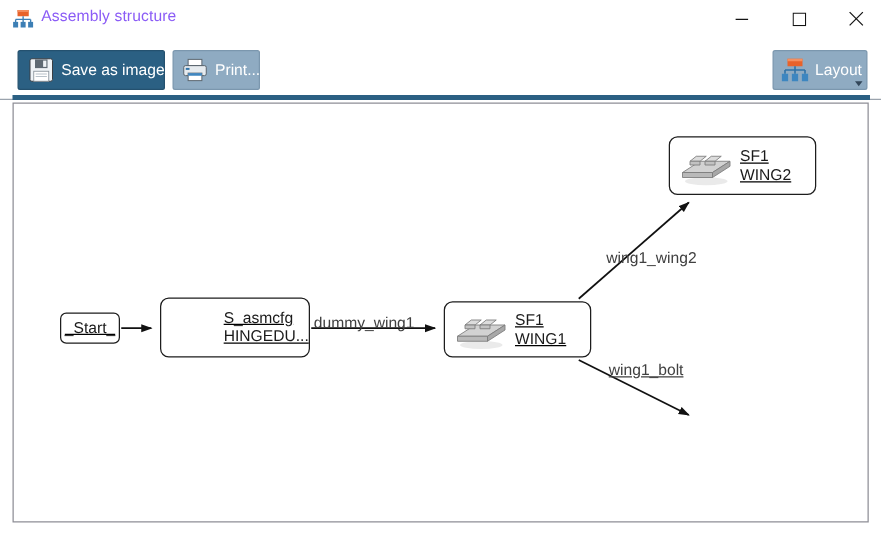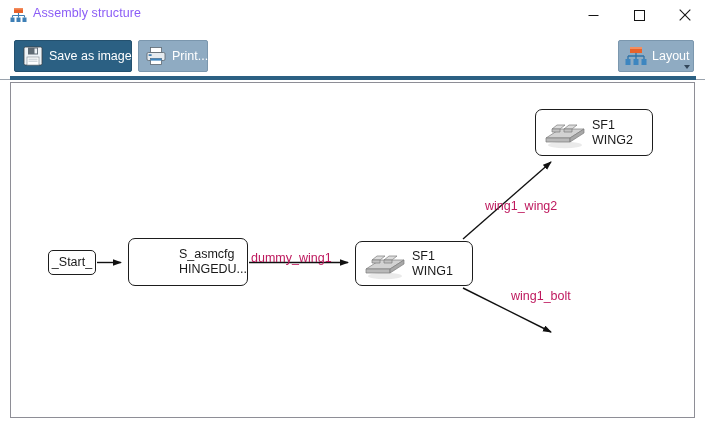--- a/index.html
+++ b/index.html
@@ -144,20 +144,21 @@
 
   
   .node {
     position: absolute;
     background: #ffffff;
     border: 1.4px solid #1d1d1d;
     box-sizing: border-box;
     display: flex;
     align-items: center;
     border-radius: 7px;
+    text-decoration: underline;
   }
   .node-start {
     border-radius: 5px;
     border-width: 1.2px;
     justify-content: center;
   }
   .node-text {
     font-size: 12.5px;
     color: #1a1a1a;
     line-height: 15px;
@@ -179,27 +180,27 @@
   #node-start   { left: 37px;  top: 167px; width: 48px;  height: 25px; }
   #node-asmcfg  { left: 117px; top: 155px; width: 120px; height: 48px;
                   justify-content: flex-end; }
   #node-wing1   { left: 344px; top: 158px; width: 118px; height: 45px; }
   #node-wing2   { left: 524px; top: 26px;  width: 118px; height: 47px; }
   #node-bolt    { left: 521px; top: 255px; width: 111px; height: 45px; }
 
   .edge-label {
     position: absolute;
     font-size: 12.5px;
-    color: #be185d;
+    color: #404040;
     white-space: nowrap;
     background: transparent;
   }
   #lbl-dummy-wing1 { left: 240px; top: 168px; }
   #lbl-wing1-wing2 { left: 474px; top: 116px; }
-  #lbl-wing1-bolt  { left: 500px; top: 206px; }
+  #lbl-wing1-bolt  { left: 476px; top: 206px; text-decoration: underline; }
 </style>
 </head>
 <body>
 
 <div id="window">
 
   <div id="titlebar">
     <span id="title-icon">
       <svg width="17" height="16" viewBox="0 0 17 16">
         <rect x="4" y="1" width="9" height="5" fill="#e8622a"></rect>

